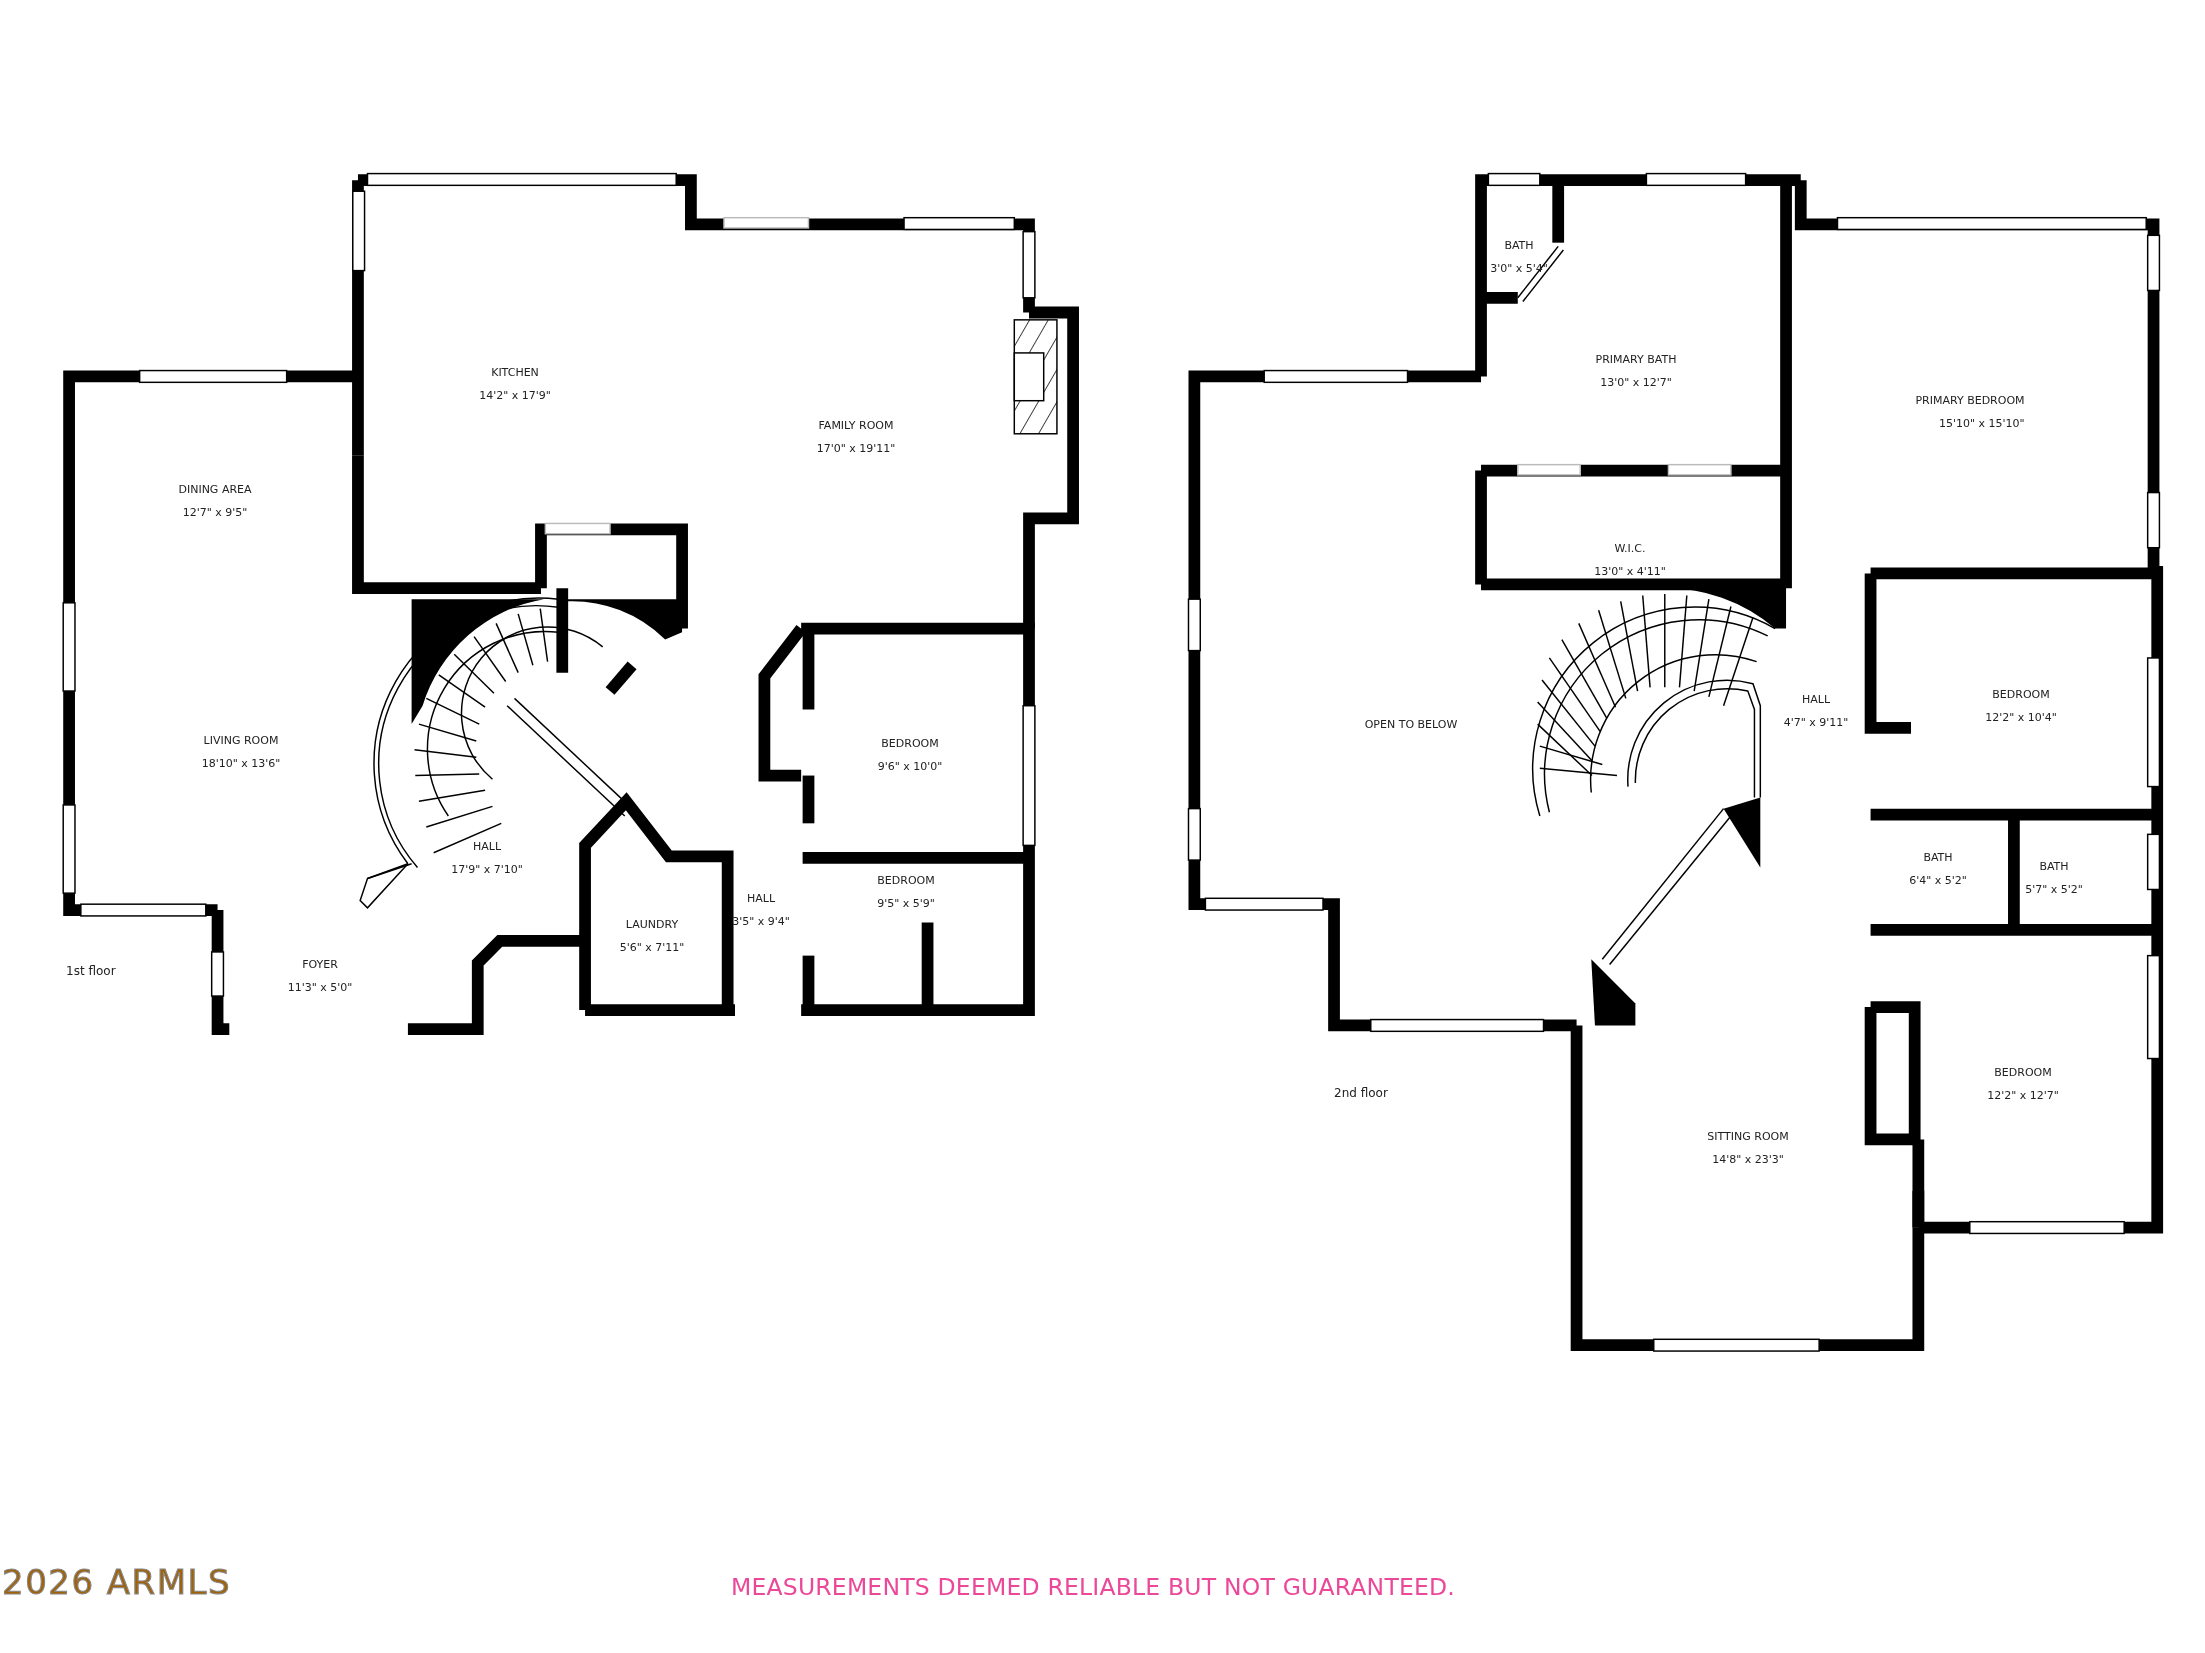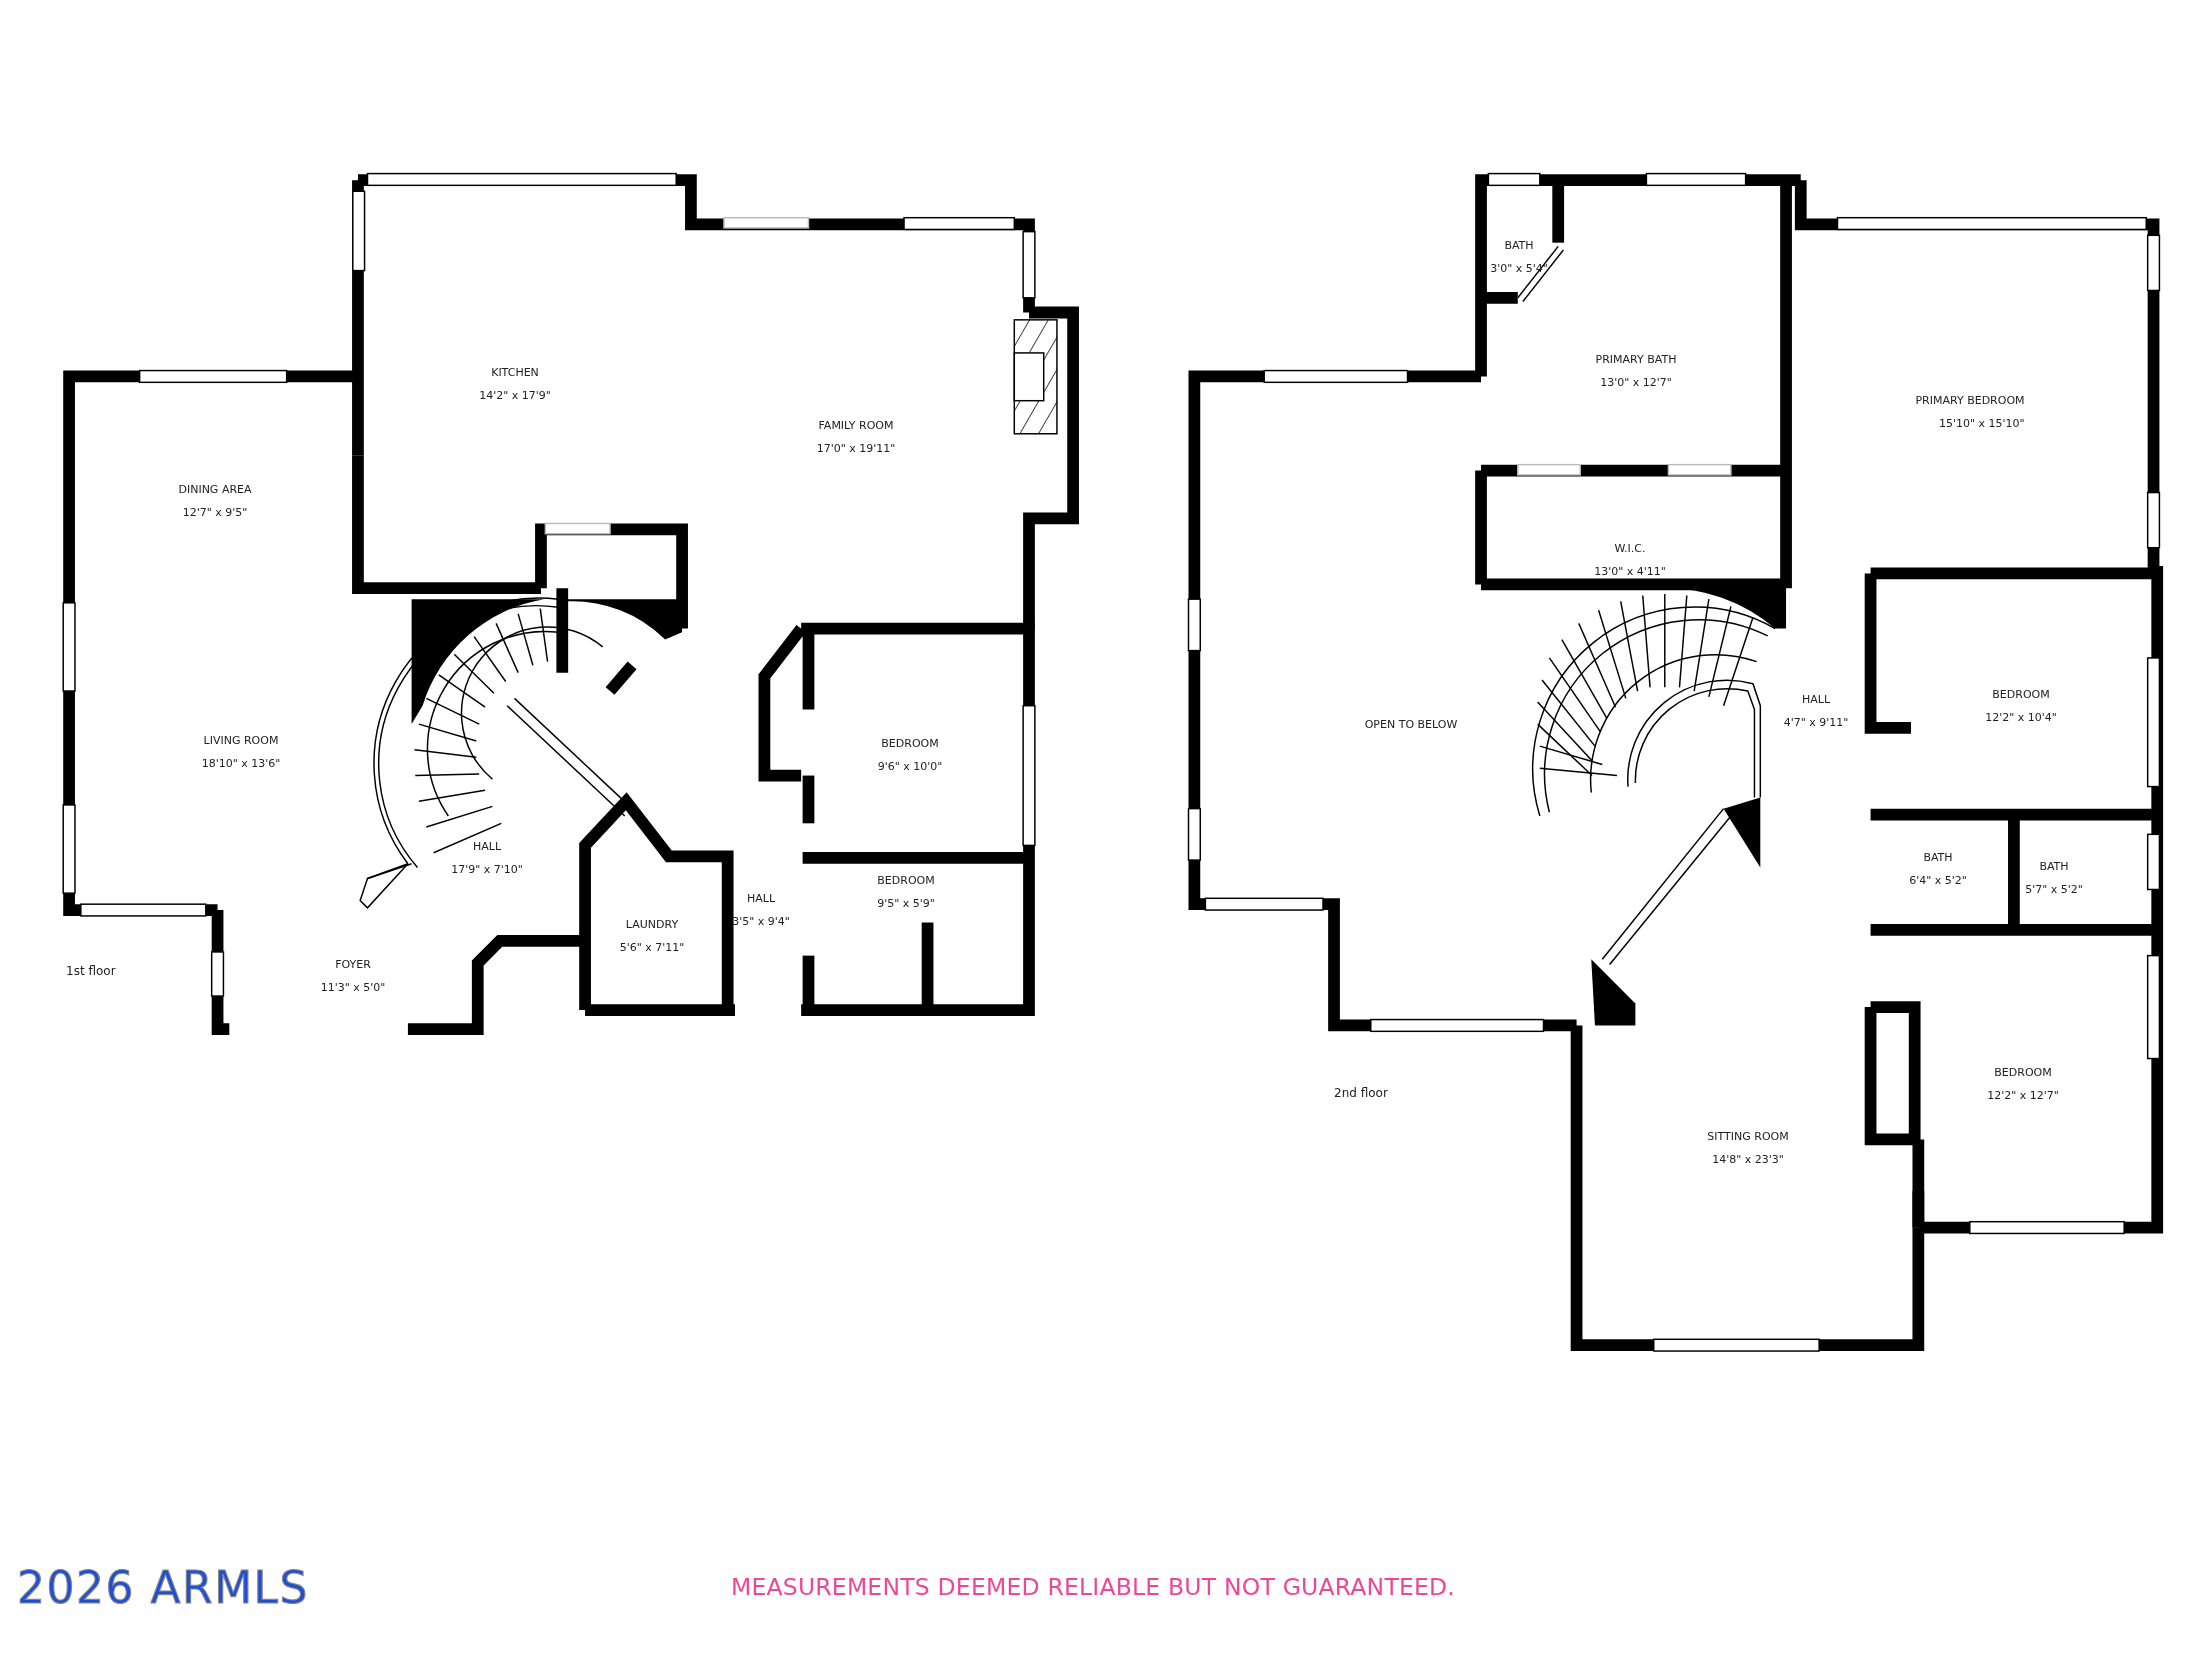--- a/index.html
+++ b/index.html
@@ -2,21 +2,21 @@
 <html style="font-size:11.8px"><head>
 <meta charset="utf-8">
 <style>
   html,body{margin:0;padding:0;background:#ffffff;}
   body{width:2205px;height:1654px;position:relative;overflow:hidden;font-family:"DejaVu Sans","Liberation Sans",sans-serif;}
   svg.plan{position:absolute;left:0;top:0;width:2205px;height:1654px;}
   .label{position:absolute;transform:translate(-50%,-50%);text-align:center;color:#222;font-size:11px;line-height:23px;white-space:nowrap;}
   .label .dim{display:block;}
   .floor-label{position:absolute;font-size:12px;color:#222;white-space:nowrap;}
   .disclaimer{position:absolute;left:731px;top:1573px;font-size:23.5px;color:#ec4899;white-space:nowrap;letter-spacing:0.2px;}
-  .watermark{position:absolute;left:17px;top:1562px;font-size:44px;color:#1d4ed8;-webkit-text-stroke:1.1px #888;white-space:nowrap;letter-spacing:1.5px;}
+  .watermark{position:absolute;left:2px;top:1562px;font-size:34px;color:#a16207;-webkit-text-stroke:1.1px #888;white-space:nowrap;letter-spacing:1.5px;}
 </style>
 </head>
 <body>
 
 <svg class="plan" viewBox="0 0 3000 2250" xmlns="http://www.w3.org/2000/svg">
   <defs>
     <pattern id="hatch" width="22" height="22" patternUnits="userSpaceOnUse" patternTransform="rotate(30)">
       <line x1="0" y1="0" x2="0" y2="22" stroke="#000" stroke-width="2"></line>
     </pattern>
   </defs>
@@ -194,21 +194,21 @@
   <span class="dim">12'7" x 9'5"</span>
 </div>
 <div class="label" style="left:241px;top:752px;text-align:center;">
   <span>LIVING ROOM</span>
   <span class="dim">18'10" x 13'6"</span>
 </div>
 <div class="label" style="left:487px;top:858px;">
   <span>HALL</span>
   <span class="dim">17'9" x 7'10"</span>
 </div>
-<div class="label" style="left:320px;top:976px;margin-left:33px;">
+<div class="label" style="left:320px;top:976px;">
   <span>FOYER</span>
   <span class="dim">11'3" x 5'0"</span>
 </div>
 <div class="label" style="left:652px;top:936px;">
   <span>LAUNDRY</span>
   <span class="dim">5'6" x 7'11"</span>
 </div>
 <div class="label" style="left:761px;top:910px;">
   <span>HALL</span>
   <span class="dim">3'5" x 9'4"</span>

